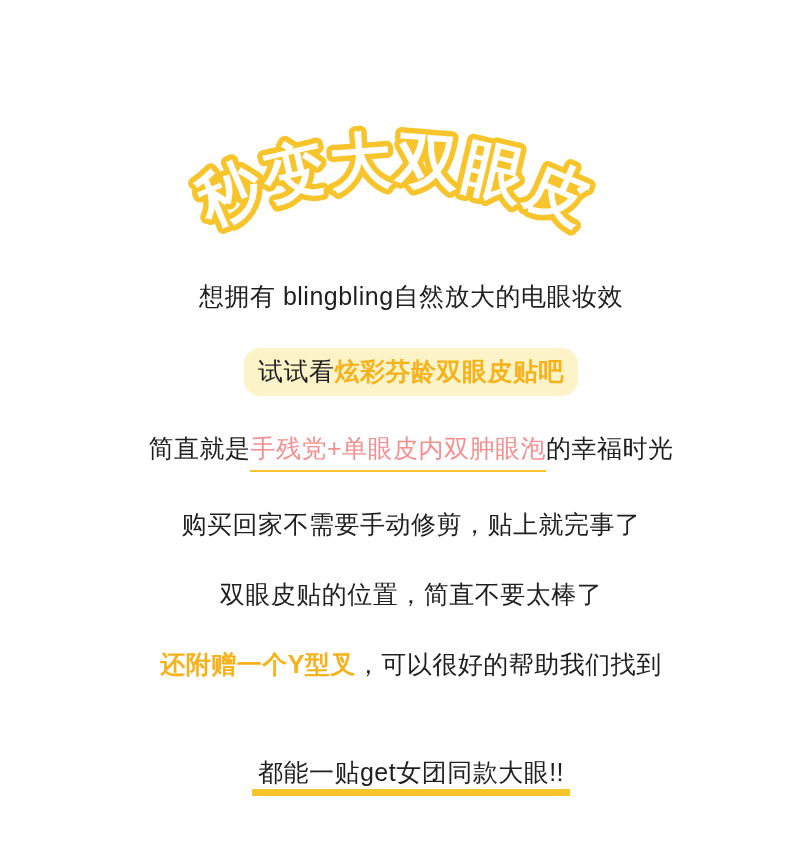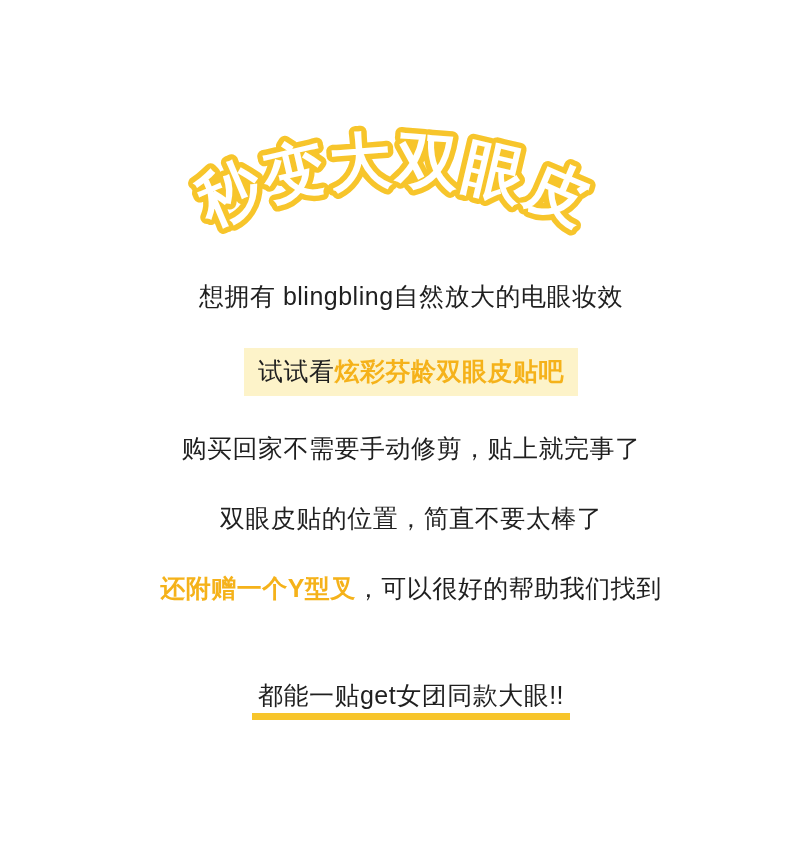--- a/index.html
+++ b/index.html
@@ -77,20 +77,21 @@
   }
   .line .pink {
     color: #f58f8f;
   }
 
   
   .line-hlblock {
     display: inline-block;
     background: #fdf3c9;
     padding: 5px 14px 6px 14px;
+    border-radius: 16px;
   }
   .line-hlblock .lead {
     color: #1f1f1f;
   }
 
   
   .underline-pink {
     display: inline-block;
     border-bottom: 2px solid #f7c52b;
     padding-bottom: 4px;
@@ -138,20 +139,23 @@
     <p class="line spacer-md">
       <span>想拥有 blingbling自然放大的电眼妆效</span>
     </p>
 
     <p class="line spacer-md">
       <span class="line-hlblock">
         <span class="lead">试试看</span><span class="hl-yellow">炫彩芬龄双眼皮贴吧</span>
       </span>
     </p>
 
+    <p class="line spacer-md">
+      <span>简直就是</span><span class="pink underline-pink">手残党+单眼皮内双肿眼泡</span><span>的幸福时光</span>
+    </p>
 
     <p class="line spacer-md">
       <span>购买回家不需要手动修剪，贴上就完事了</span>
     </p>
 
     <p class="line spacer-md">
       <span>双眼皮贴的位置，简直不要太棒了</span>
     </p>
 
     <p class="line spacer-md">

